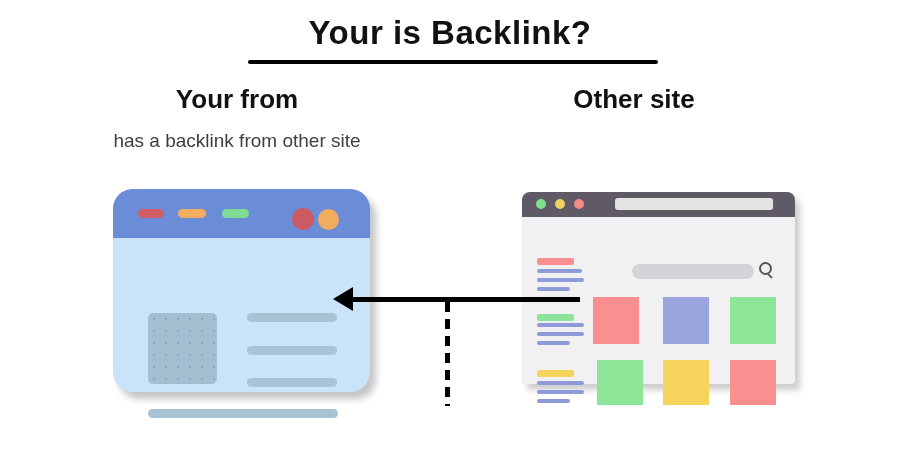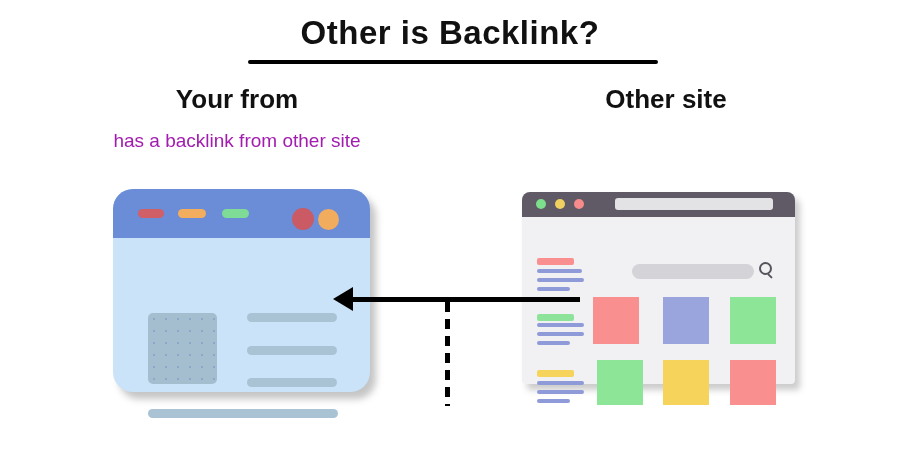--- a/index.html
+++ b/index.html
@@ -12,22 +12,22 @@
   
   .page-title{
     left:0;top:14px;width:900px;text-align:center;
     font-size:33px;font-weight:700;color:#111;letter-spacing:.5px;
   }
   .title-underline{left:248px;top:60px;width:410px;height:4px;background:#000;border-radius:2px;}
 
   
   .col-heading{font-size:26px;font-weight:700;color:#111;text-align:center;top:84px;width:300px;}
   .col-heading.left{left:87px;}
-  .col-heading.right{left:516px;}
-  .col-subtitle{font-size:19px;font-weight:400;color:#a21caf;text-align:center;top:130px;width:320px;}
+  .col-heading.right{left:484px;}
+  .col-subtitle{font-size:19px;font-weight:400;color:#404040;text-align:center;top:130px;width:320px;}
   .col-subtitle.left{left:77px;}
   .col-subtitle.right{left:495px;}
 
   
   .lb{left:113px;top:189px;width:257px;height:203px;border-radius:20px;
       box-shadow:6px 7px 7px rgba(110,110,110,.40);}
   .lb-header{left:0;top:0;width:257px;height:49px;border-radius:20px 20px 0 0;}
   .lb-body{left:0;top:49px;width:257px;height:154px;border-radius:0 0 20px 20px;}
   .pill{height:9px;border-radius:5px;top:20px;}
   .pill.p1{left:25px;width:26px;}
@@ -67,21 +67,21 @@
   .dashed-connector{left:445px;top:302px;width:5px;height:104px;z-index:5;
     background:repeating-linear-gradient(to bottom,#000 0 10px,transparent 10px 17px);}
   .backlink-label{left:390px;top:406px;width:119px;height:38px;border-radius:10px;
     font-size:24px;color:#111;text-align:center;line-height:38px;z-index:6;}
 </style>
 </head>
 <body>
 
 <div class="canvas">
 
-  <div class="abs page-title">Other is Backlink?</div>
+  <div class="abs page-title">Your is Backlink?</div>
   <div class="abs title-underline"></div>
 
   <div class="abs col-heading left">Your from</div>
   <div class="abs col-heading right">Other site</div>
   <div class="abs col-subtitle left">has a backlink from other site</div>
 
   <div class="abs lb" style="background-color: rgb(203, 227, 248);">
     <div class="abs lb-header" style="background-color: rgb(107, 140, 215);">
       <div class="abs pill p1" style="background-color: rgb(208, 95, 104);"></div>
       <div class="abs pill p2" style="background-color: rgb(242, 174, 94);"></div>

